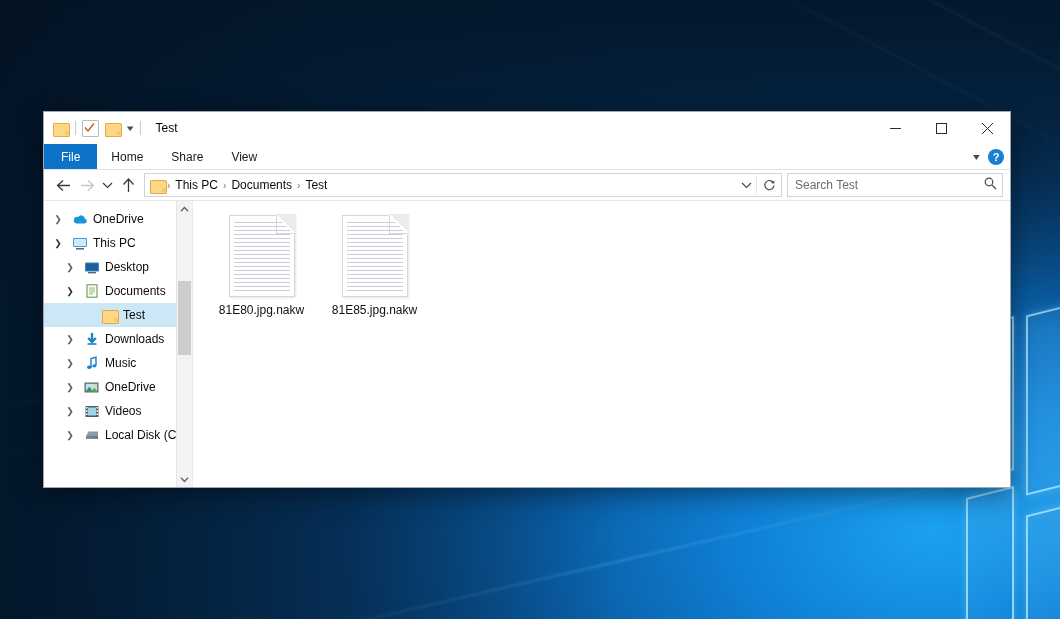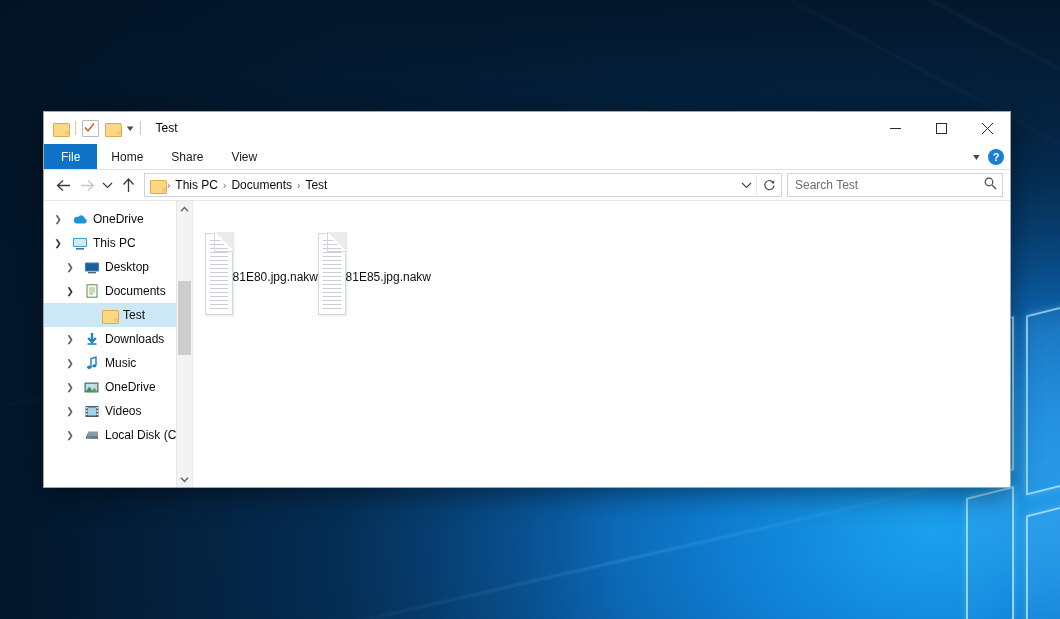--- a/index.html
+++ b/index.html
@@ -205,21 +205,21 @@
     background: #cdcdcd;
   }
 
   
   .content {
     flex: 1; background: #ffffff; position: relative; overflow: hidden;
     padding: 10px 0 0 12px;
   }
   .filegrid { display: flex; flex-wrap: wrap; }
   .fileitem {
-    width: 113px; height: 118px; display: flex; 
+    width: 113px; height: 118px; display: flex; flex-direction: column;
     align-items: center; padding-top: 4px;
   }
   .doc-ico {
     width: 66px; height: 82px; position: relative;
   }
   .doc-page {
     position: absolute; inset: 0;
     background: #ffffff;
     border: 1px solid #d4d7da;
     box-shadow: 1px 1px 2px rgba(0,0,0,.10);

